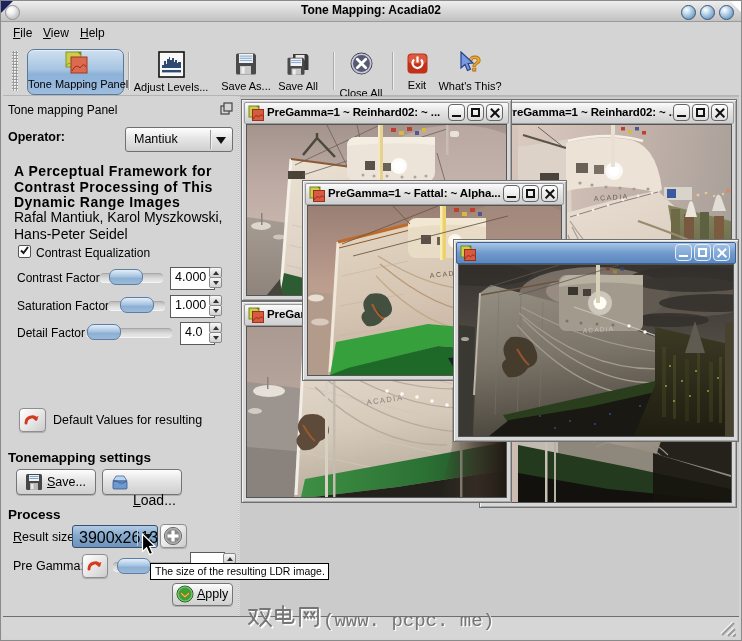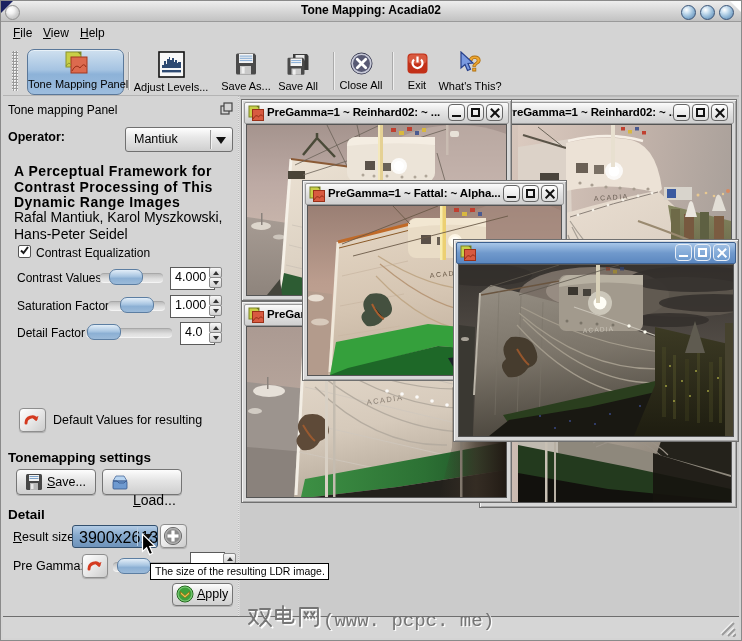--- a/index.html
+++ b/index.html
@@ -144,21 +144,21 @@
  </svg></div>
     <div style="margin-top:1px;">Save All</div>
   </div>
 <div class="abs tsep" style="left:333px;"></div>
 <div class="abs tbtn" style="left:334px;top:51px;width:54px;">
     <div class="ic"><svg width="25" height="25" viewBox="0 0 25 25">
   <circle cx="12.5" cy="12.5" r="10.5" fill="#585a74" stroke="#3a3c52" stroke-width="1"></circle>
   <circle cx="12.5" cy="12.5" r="9.3" fill="none" stroke="#c8cad8" stroke-width="1.6"></circle>
   <path d="M8.3 8.3 L16.7 16.7 M16.7 8.3 L8.3 16.7" stroke="#fff" stroke-width="2.8" stroke-linecap="round"></path>
  </svg></div>
-    <div style="margin-top:1px;">Close All</div>
+    <div style="margin-top:9px;">Close All</div>
   </div>
 <div class="abs tsep" style="left:392px;"></div>
 <div class="abs tbtn" style="left:397px;top:51px;width:40px;">
     <div class="ic"><svg width="25" height="25" viewBox="0 0 25 25">
   <rect x="2.5" y="2.5" width="20" height="20" rx="4" fill="#c23018"></rect>
   <rect x="3.5" y="3.5" width="18" height="9" rx="3.5" fill="#d85a40"></rect>
   <path d="M9 8.5 a5 5 0 1 0 7 0" fill="none" stroke="#fff" stroke-width="2.2"></path>
   <rect x="11.4" y="5.5" width="2.2" height="6" fill="#fff"></rect>
  </svg></div>
     <div style="margin-top:1px;">Exit</div>
@@ -185,21 +185,21 @@
 </div>
 <div class="abs" style="left:14px;top:164px;width:224px;font-size:14px;font-weight:bold;line-height:15.5px;letter-spacing:.45px;">A Perceptual Framework for Contrast Processing of This Dynamic Range Images</div>
 <div class="abs" style="left:14px;top:209px;width:224px;font-size:14px;line-height:16.5px;">Rafal Mantiuk, Karol Myszkowski, Hans-Peter Seidel</div>
 <div class="abs cb" style="left:18px;top:245px;">
     <svg width="11" height="11" viewBox="0 0 11 11" style="display:block;margin-top:-1px;">
       <path d="M2 5.5 L4.5 8 L9 2" fill="none" stroke="#1a1a1a" stroke-width="2"></path>
     </svg>
   </div>
 <div class="abs" style="left:36px;top:246px;font-size:12px;">Contrast Equalization</div>
 
-<div class="abs lbl" style="left:17px;top:271px;">Contrast Values</div>
+<div class="abs lbl" style="left:17px;top:271px;">Contrast Factor</div>
 <div class="abs groove" style="left:100px;top:273px;width:63px;"></div>
 <div class="abs shandle" style="left:109px;top:269px;"></div>
 <div class="abs spinbox" style="left:170px;top:267px;width:39px;height:19px;">4.000</div>
 <div class="abs spinup" style="left:209px;top:267px;"></div>
 <div class="abs spindn" style="left:209px;top:277px;"></div>
 <div class="abs lbl" style="left:17px;top:299px;">Saturation Factor</div>
 <div class="abs groove" style="left:108px;top:301px;width:57px;"></div>
 <div class="abs shandle" style="left:120px;top:297px;"></div>
 <div class="abs spinbox" style="left:170px;top:295px;width:39px;height:19px;">1.000</div>
 <div class="abs spinup" style="left:209px;top:295px;"></div>
@@ -231,21 +231,21 @@
  <span style="position:absolute;left:30px;top:5px;font-size:12.5px;"><u>S</u>ave...</span>
 </div>
 <div class="abs pbtn" style="left:102px;top:469px;width:78px;height:24px;">
  <svg width="20" height="20" viewBox="0 0 20 20" style="position:absolute;left:7px;top:2px;">
   <path d="M3 9 L6 4 L14 4 L17 9 Z" fill="#b8d4f0" stroke="#4a6a9a" stroke-width="0.8"></path>
   <rect x="3" y="9" width="14" height="8" rx="1" fill="#6f9ad0" stroke="#35568a" stroke-width="0.8"></rect>
   <path d="M3 9 h4 l2 2 h5 l2 -2 h1" fill="none" stroke="#35568a" stroke-width="0.8"></path>
  </svg>
  <span style="position:absolute;left:30px;top:22px;font-size:14px;"><u>L</u>oad...</span>
 </div>
-<div class="abs" style="left:8px;top:507px;font-size:13.5px;font-weight:bold;">Detail</div>
+<div class="abs" style="left:8px;top:507px;font-size:13.5px;font-weight:bold;">Process</div>
 <div class="abs" style="left:13px;top:530px;font-size:12.5px;"><u>R</u>esult size:</div>
 <div class="abs bluecombo" style="left:72px;top:525px;width:84px;height:21px;">
   <span style="position:absolute;left:6px;top:3px;font-size:16px;color:#000;">3900x2613</span>
   <span style="position:absolute;right:19px;top:1px;bottom:1px;width:1px;background:#b8cbe0;"></span>
   <span class="combo-arrow" style="right:5px;top:8px;"></span>
 </div>
 <div class="abs miniBtn" style="left:160px;top:524px;width:25px;height:22px;">
  <svg width="20" height="20" viewBox="0 0 20 20" style="margin:1px 0 0 2px;">
   <circle cx="10" cy="10" r="8.5" fill="#8a8a8a" stroke="#5a5a5a" stroke-width="1"></circle>
   <circle cx="10" cy="10" r="7.5" fill="none" stroke="#adadad" stroke-width="1.5"></circle>

